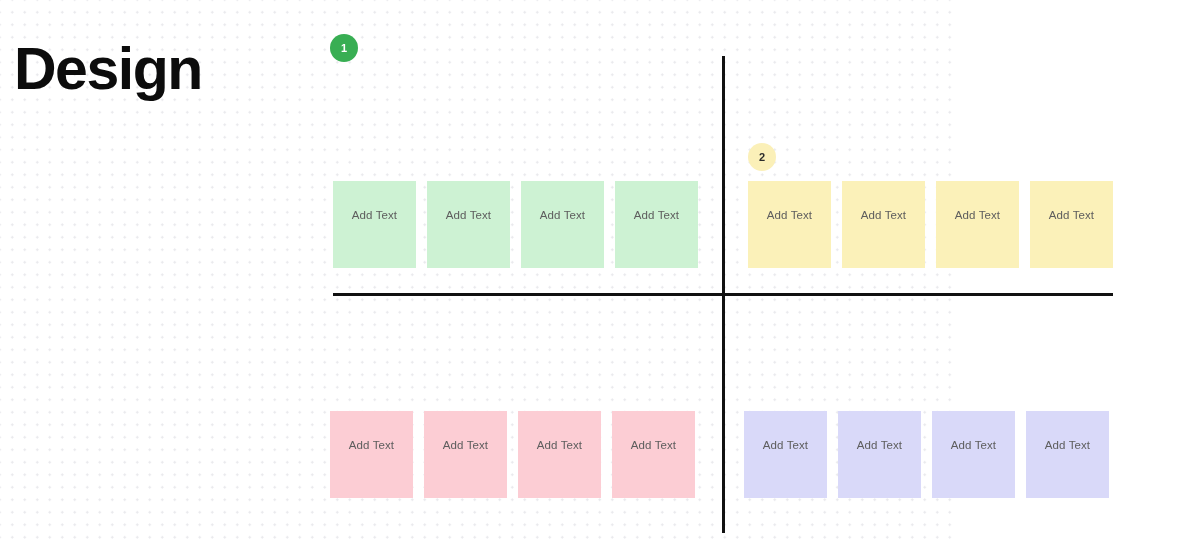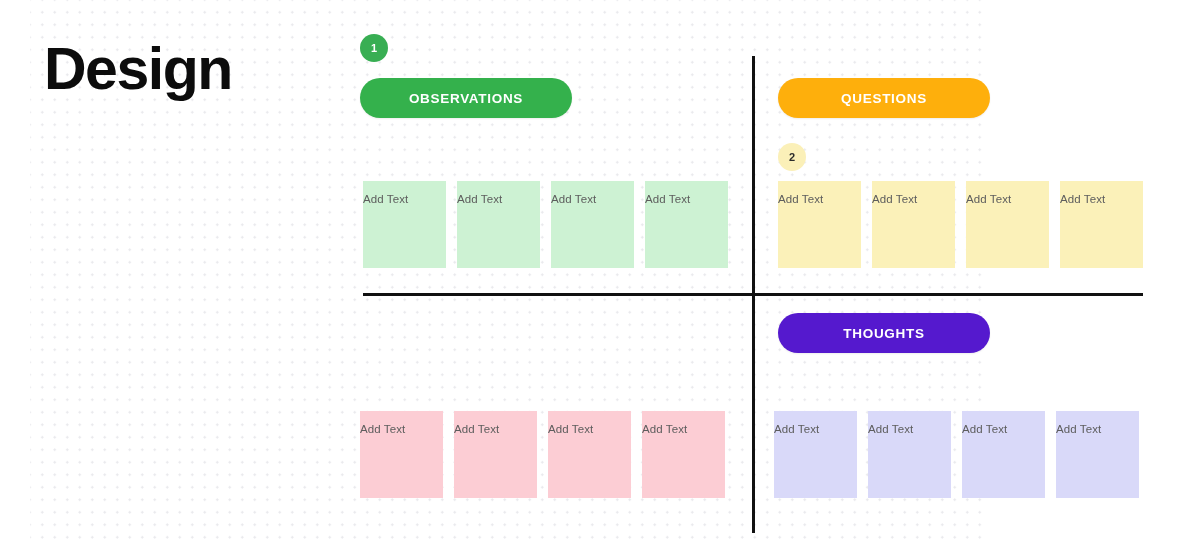--- a/index.html
+++ b/index.html
@@ -15,21 +15,20 @@
   }
 
   #board {
     position: relative;
     width: 960px;
     height: 544px;
     background-color: #ffffff;
     background-image: radial-gradient(#e8e8ec 1.1px, transparent 1.2px);
     background-size: 12.5px 12.5px;
     background-position: 6px 6px;
-    margin-left: 30px;
   }
 
   
   #title-block {
     position: absolute;
     left: 14px;
     top: 38px;
     width: 300px;
   }
   .title-line {
@@ -136,21 +135,22 @@
   #row-observations { left: 333px; top: 181px; }
   #row-questions    { left: 748px; top: 181px; }
   #row-ideas        { left: 330px; top: 411px; }
   #row-thoughts     { left: 744px; top: 411px; }
 
   .note {
     width: 83px;
     height: 87px;
     display: flex;
     align-items: flex-start;
-    padding-top: 12px;
+    justify-content: center;
+    padding-top: 28px;
     box-sizing: border-box;
     cursor: pointer;
   }
   .note-label {
     font-size: 11.5px;
     color: #5d5d5d;
     letter-spacing: 0.1px;
   }
 
   .note.green    { background-color: #cdf2d3; }
@@ -167,38 +167,36 @@
     <span class="title-line">Design</span>
   </div>
 
   <div class="divider-v"></div>
   <div class="divider-h"></div>
 
   <div class="badge" id="badge-1">1</div>
   <div class="badge" id="badge-2">2</div>
 
   <div class="quadrant" id="quad-observations"></div>
-  <div class="pill" id="pill-observations">OBSERVATIONS</div>
   <div class="note-row" id="row-observations">
     <div class="note green">
       <span class="note-label">Add Text</span>
     </div>
     <div class="note green">
       <span class="note-label">Add Text</span>
     </div>
     <div class="note green">
       <span class="note-label">Add Text</span>
     </div>
     <div class="note green">
       <span class="note-label">Add Text</span>
     </div>
   </div>
 
   <div class="quadrant" id="quad-questions"></div>
-  <div class="pill" id="pill-questions">QUESTIONS</div>
   <div class="note-row" id="row-questions">
     <div class="note yellow">
       <span class="note-label">Add Text</span>
     </div>
     <div class="note yellow">
       <span class="note-label">Add Text</span>
     </div>
     <div class="note yellow">
       <span class="note-label">Add Text</span>
     </div>
@@ -217,21 +215,20 @@
     </div>
     <div class="note pink">
       <span class="note-label">Add Text</span>
     </div>
     <div class="note pink">
       <span class="note-label">Add Text</span>
     </div>
   </div>
 
   <div class="quadrant" id="quad-thoughts"></div>
-  <div class="pill" id="pill-thoughts">THOUGHTS</div>
   <div class="note-row" id="row-thoughts">
     <div class="note lavender">
       <span class="note-label">Add Text</span>
     </div>
     <div class="note lavender">
       <span class="note-label">Add Text</span>
     </div>
     <div class="note lavender">
       <span class="note-label">Add Text</span>
     </div>

